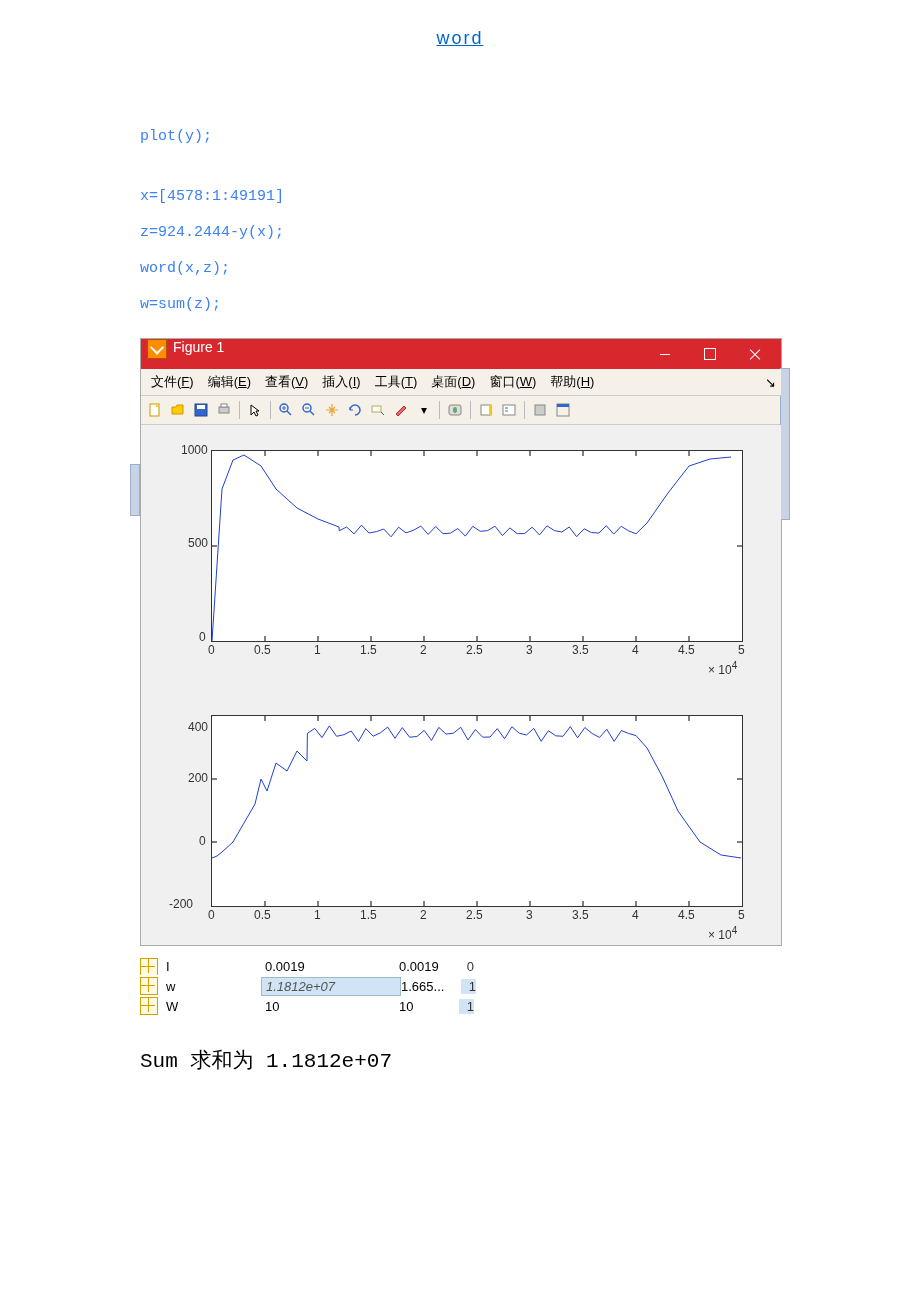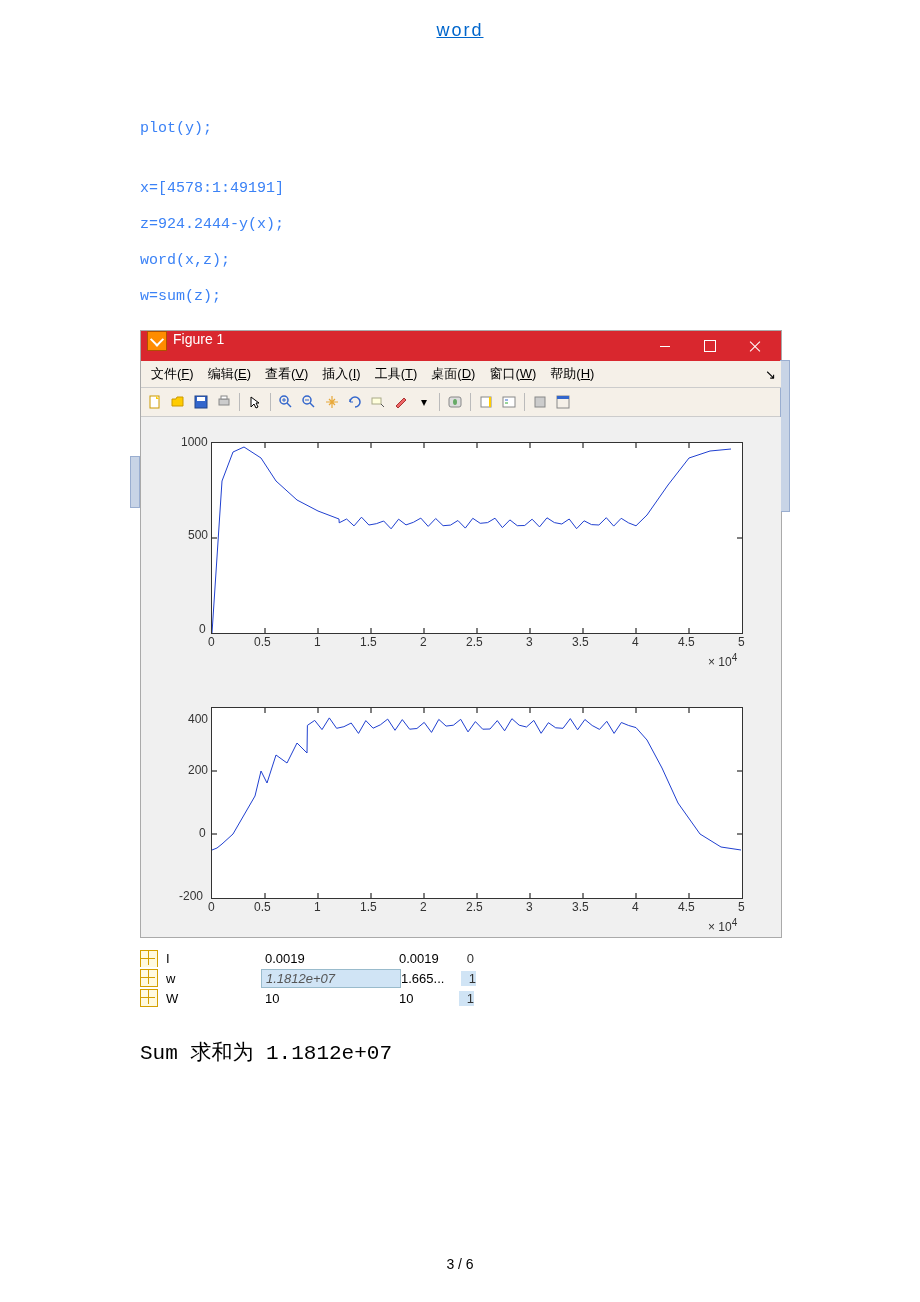--- a/index.html
+++ b/index.html
@@ -1,16 +1,16 @@
 <!DOCTYPE html>
 <html><head>
 <meta charset="utf-8">
 <style>
 body{margin:0;background:#fff;font-family:"Microsoft YaHei",Arial,sans-serif;font-size:14px;color:#000}
-.page{width:920px;height:1302px;position:relative;box-sizing:border-box;padding:20px 140px 0 140px}
+.page{width:920px;height:1302px;position:relative;box-sizing:border-box;padding:28px 140px 0 140px}
 .header-link{text-align:center;font-size:18px;letter-spacing:2px;margin-bottom:70px}
 .header-link a{color:#0066cc;text-decoration:underline}
 .code-block{font-family:"Consolas","Courier New",monospace;font-size:15px;line-height:2.4;color:#3b82f6;margin-bottom:15px}
 .fig-window{width:640px;border:1px solid #aaa;margin-bottom:10px}
 .titlebar{background:#d9272e;color:#fff;height:30px;display:flex;align-items:flex-start;padding:0 4px;font-size:14px}
 .titlebar .icon{width:18px;height:18px;background:#ff8c00;border:1px solid #b05000;position:relative;margin:0 6px 0 2px;display:flex;align-items:center;justify-content:center}
 .titlebar .icon::after{content:"";width:8px;height:8px;border-left:2px solid #fff;border-bottom:2px solid #fff;transform:rotate(-45deg) translate(1px,-1px)}
 .titlebar .spacer{flex:1}
 .winbtn{width:45px;height:30px;display:flex;align-items:center;justify-content:center;color:#fff;font-size:14px}
 .winbtn.min::after{content:"";width:10px;height:1px;background:#fff}
@@ -259,21 +259,21 @@
               <line x1="0" y1="63" x2="5" y2="63"></line>
                 <line x1="0" y1="126" x2="5" y2="126"></line>
                 <line x1="525" y1="63" x2="530" y2="63"></line>
                 <line x1="525" y1="126" x2="530" y2="126"></line>
             </g>
           </svg>
         </div>
         <div class="tick" style="left:47px;top:295px">400</div>
         <div class="tick" style="left:47px;top:346px">200</div>
         <div class="tick" style="left:58px;top:409px">0</div>
-        <div class="tick" style="left:38px;top:472px">-200</div>
+        <div class="tick" style="left:28px;top:472px">-200</div>
         <div class="tick" style="left:67px;top:483px">0</div>
         <div class="tick" style="left:113px;top:483px">0.5</div>
         <div class="tick" style="left:173px;top:483px">1</div>
         <div class="tick" style="left:219px;top:483px">1.5</div>
         <div class="tick" style="left:279px;top:483px">2</div>
         <div class="tick" style="left:325px;top:483px">2.5</div>
         <div class="tick" style="left:385px;top:483px">3</div>
         <div class="tick" style="left:431px;top:483px">3.5</div>
         <div class="tick" style="left:491px;top:483px">4</div>
         <div class="tick" style="left:537px;top:483px">4.5</div>
@@ -302,14 +302,13 @@
       <div class="ws-icon"></div>
       <div class="ws-name">W</div>
       <div class="ws-val">10</div>
       <div class="ws-col3">10</div>
       <div class="ws-col4" style="background:#d0e4f5">1</div>
     </div>
   </div>
 
   <div class="result-line">Sum 求和为 1.1812e+07</div>
 
-  <div class="footer">3 / 6</div>
 </div>
 
 </body></html>

